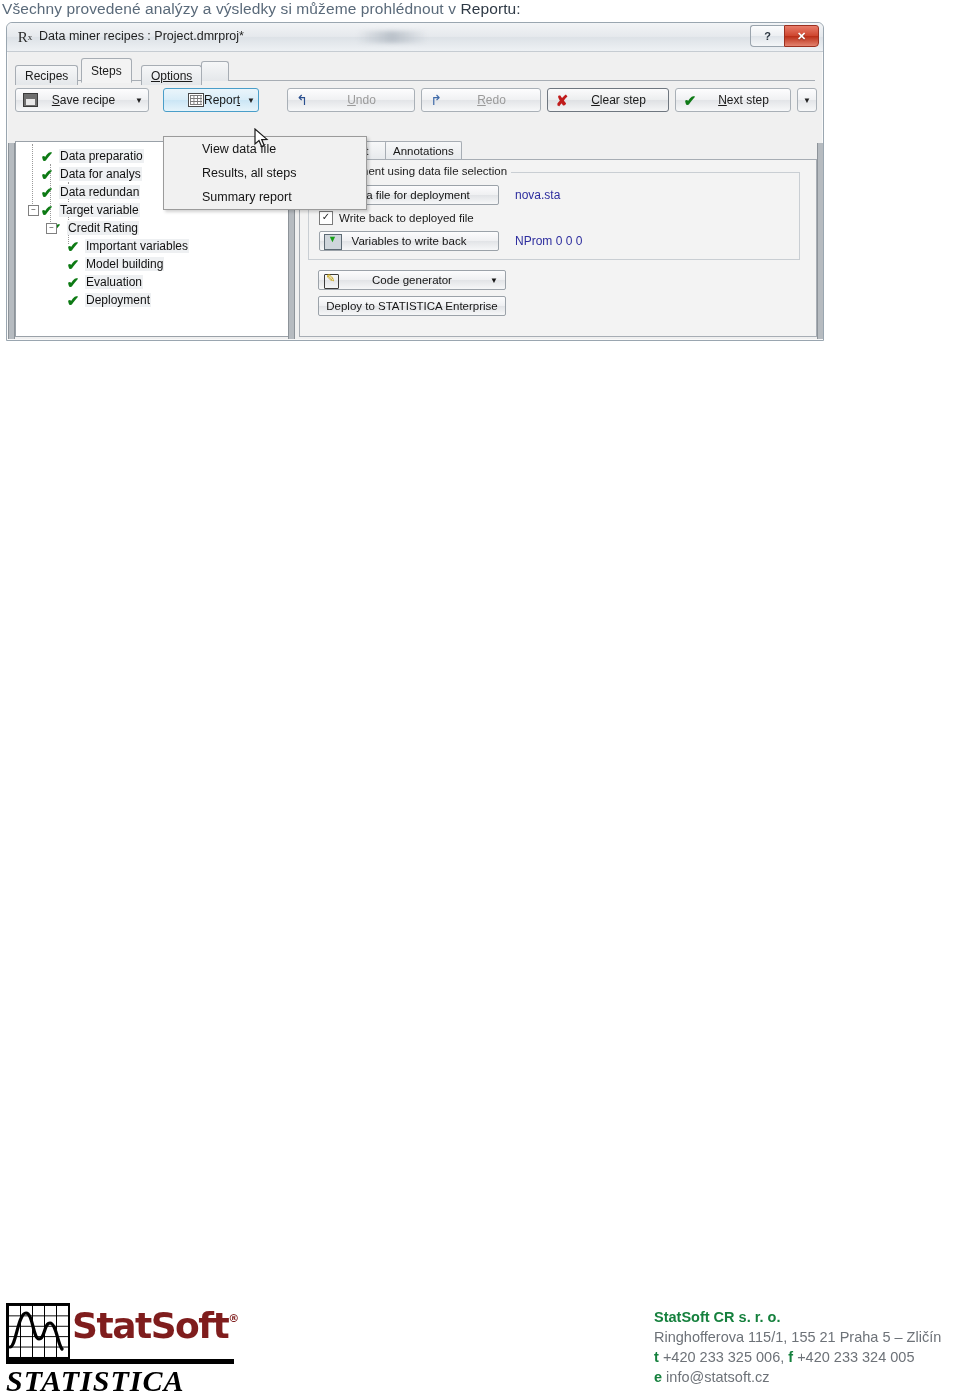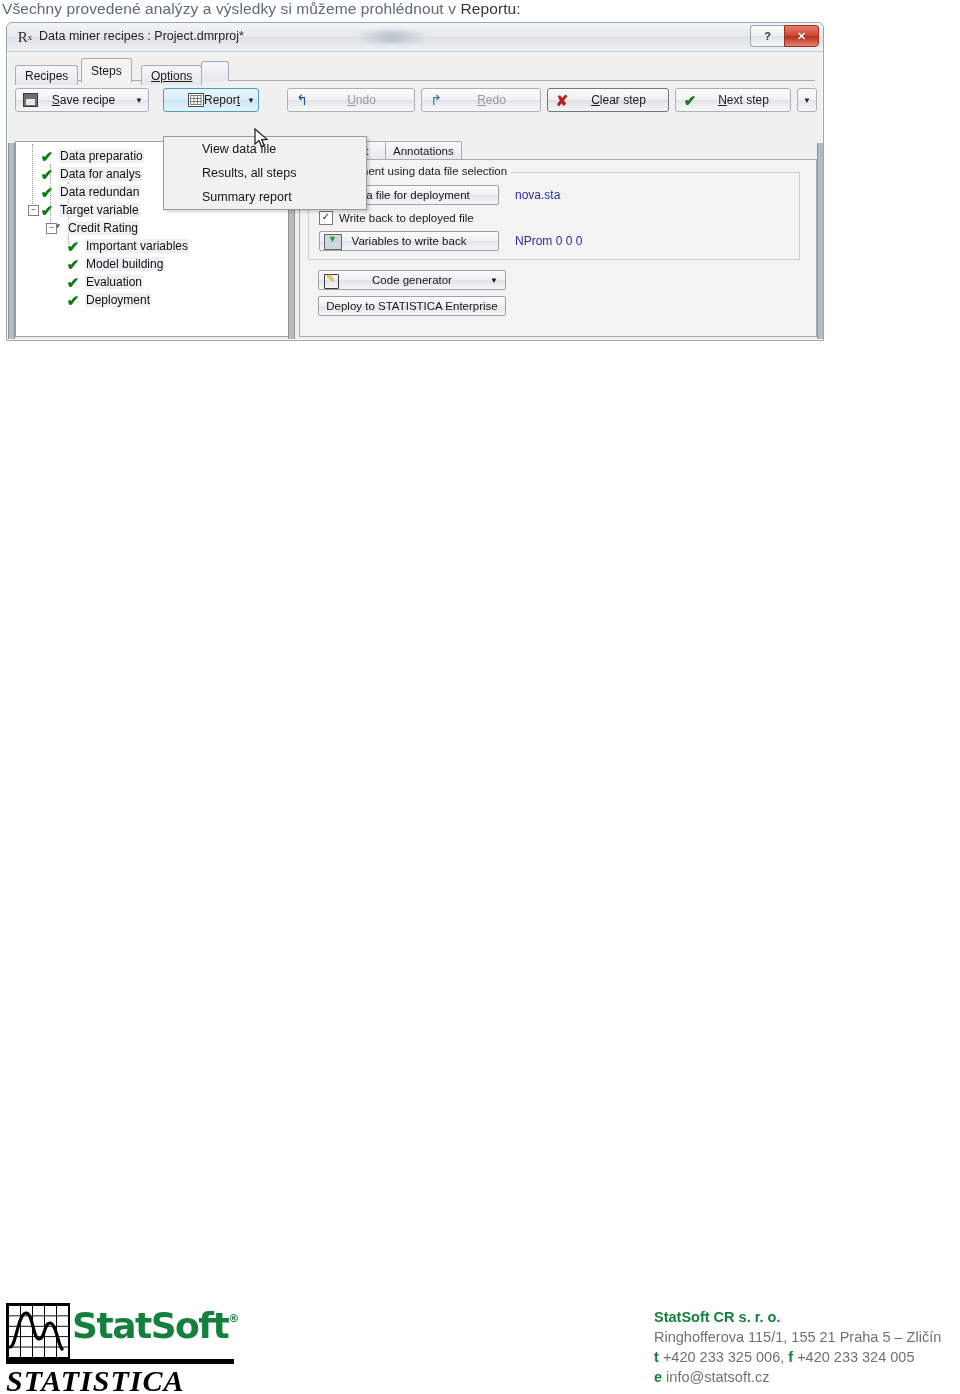--- a/index.html
+++ b/index.html
@@ -284,21 +284,21 @@
     position: absolute; left: 0; top: 0; width: 60px; height: 52px;
     border: 2px solid #000;
     background:
       linear-gradient(90deg,#000 1px,transparent 1px) 0 0/12px 100%,
       linear-gradient(180deg,#000 1px,transparent 1px) 0 0/100% 10.4px;
   }
   .logo-curve { position: absolute; left: 2px; top: 2px; }
   .logo-word {
     position: absolute; left: 66px; top: 5px;
     font-family: "DejaVu Sans", sans-serif;
-    font-weight: bold; font-size: 36px; letter-spacing: -1.5px; color: #15803d;
+    font-weight: bold; font-size: 36px; letter-spacing: -1.5px; color: #7f1d1d;
     line-height: 1;
   }
   .logo-word sup { font-size: 11px; vertical-align: 16px; }
   .logo-rule { position: absolute; left: 0; top: 56px; width: 228px; height: 5px; background: #000; }
   .logo-stat {
     position: absolute; left: 0; top: 63px;
     font-family: "Liberation Serif", serif;
     font-weight: bold; font-style: italic; font-size: 30px;
     letter-spacing: 1px; color: #000; line-height: 1;
   }

